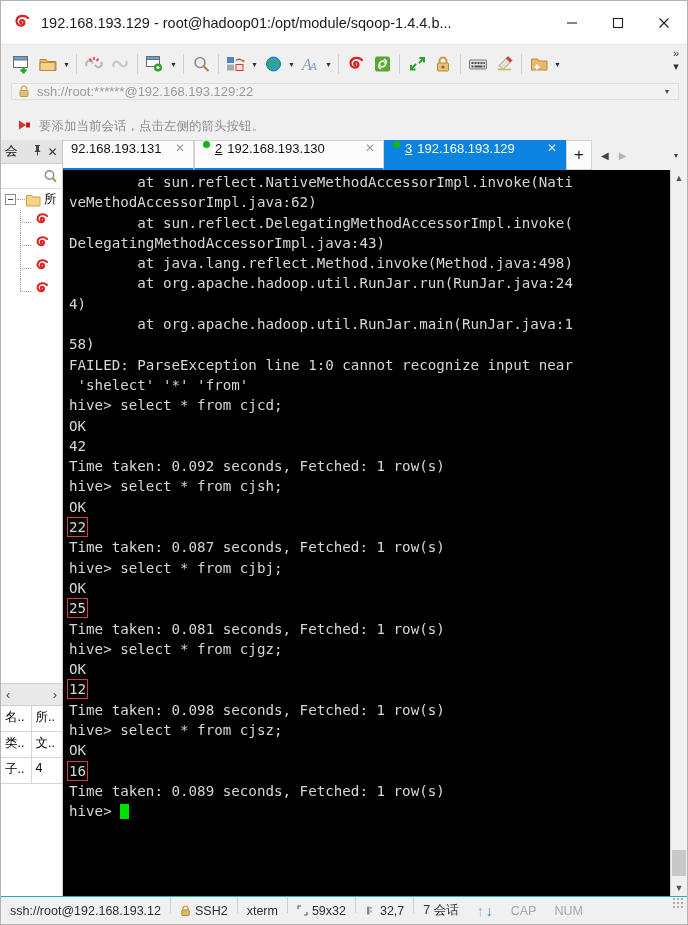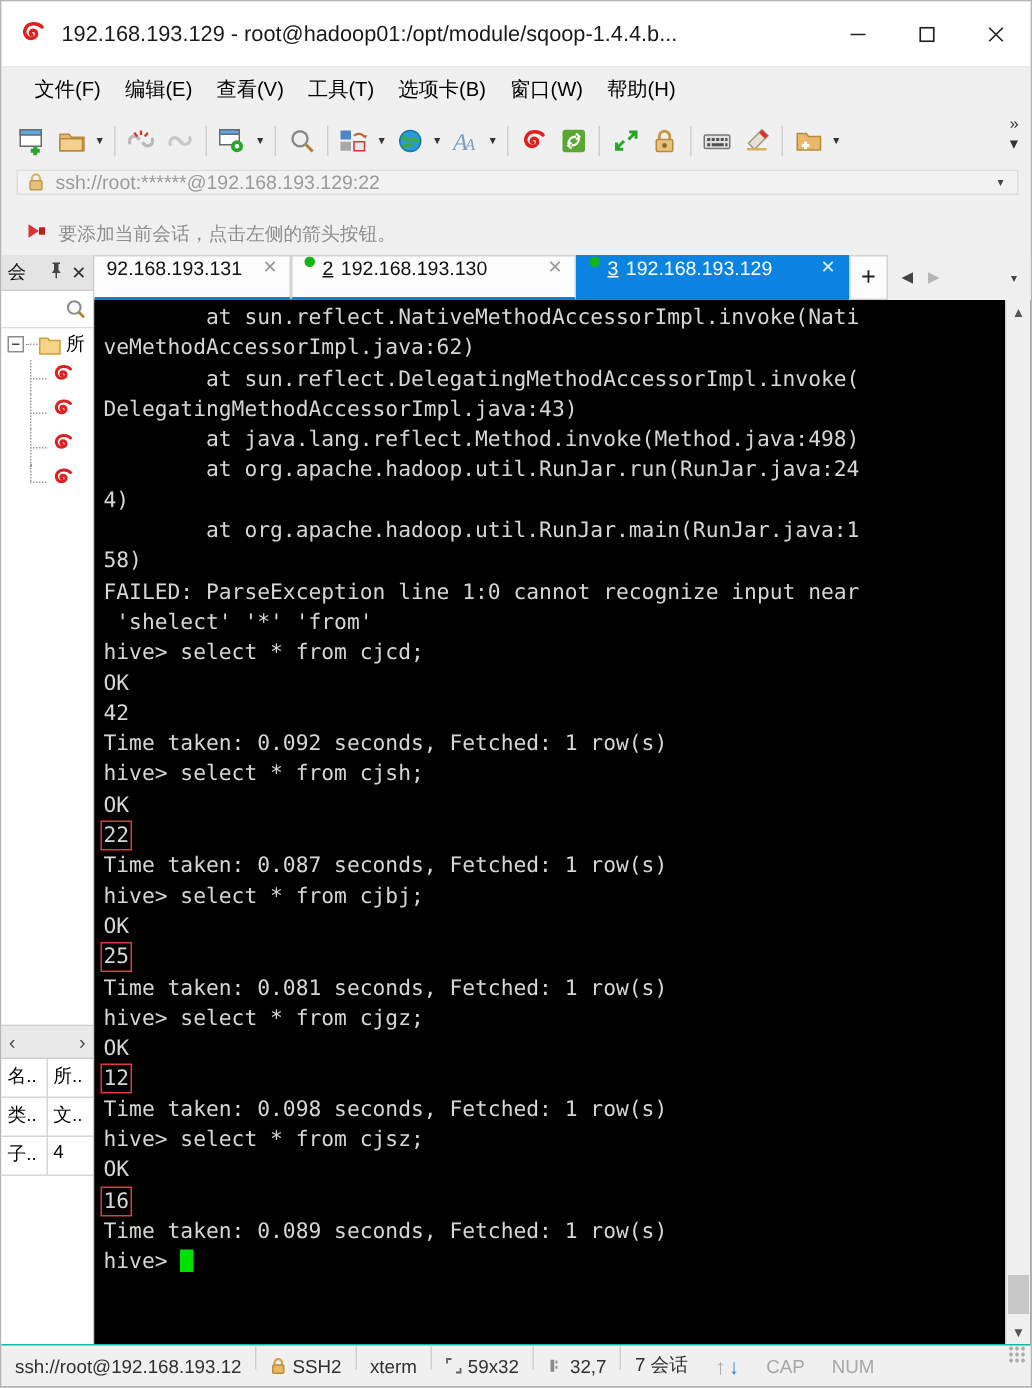--- a/index.html
+++ b/index.html
@@ -298,29 +298,20 @@
           </svg>
       </div>
       <div class="win-btn close">
         <svg width="12" height="12" viewBox="0 0 12 12">
             <path d="M1.5 1.5l9 9M10.5 1.5l-9 9" stroke="currentColor" stroke-width="1.1"></path>
           </svg>
       </div>
     </div>
   </div>
 
-  <div class="menubar">
-    <div class="menu-item">文件(F)</div>
-    <div class="menu-item">编辑(E)</div>
-    <div class="menu-item">查看(V)</div>
-    <div class="menu-item">工具(T)</div>
-    <div class="menu-item">选项卡(B)</div>
-    <div class="menu-item">窗口(W)</div>
-    <div class="menu-item">帮助(H)</div>
-  </div>
 
   <div class="toolbar">
 
     <div class="tb-btn">
       <svg width="20" height="19" viewBox="0 0 20 19">
         <rect x="1.5" y="1.5" width="14" height="11" fill="#fff" stroke="#6a6a6a"></rect>
         <rect x="1.5" y="1.5" width="14" height="3.5" fill="#5ca8e0" stroke="#6a6a6a"></rect>
         <path d="M11.5 12.5v6M8.5 15.5h6" stroke="#2aa52a" stroke-width="2.6"></path>
       </svg>
     </div>

